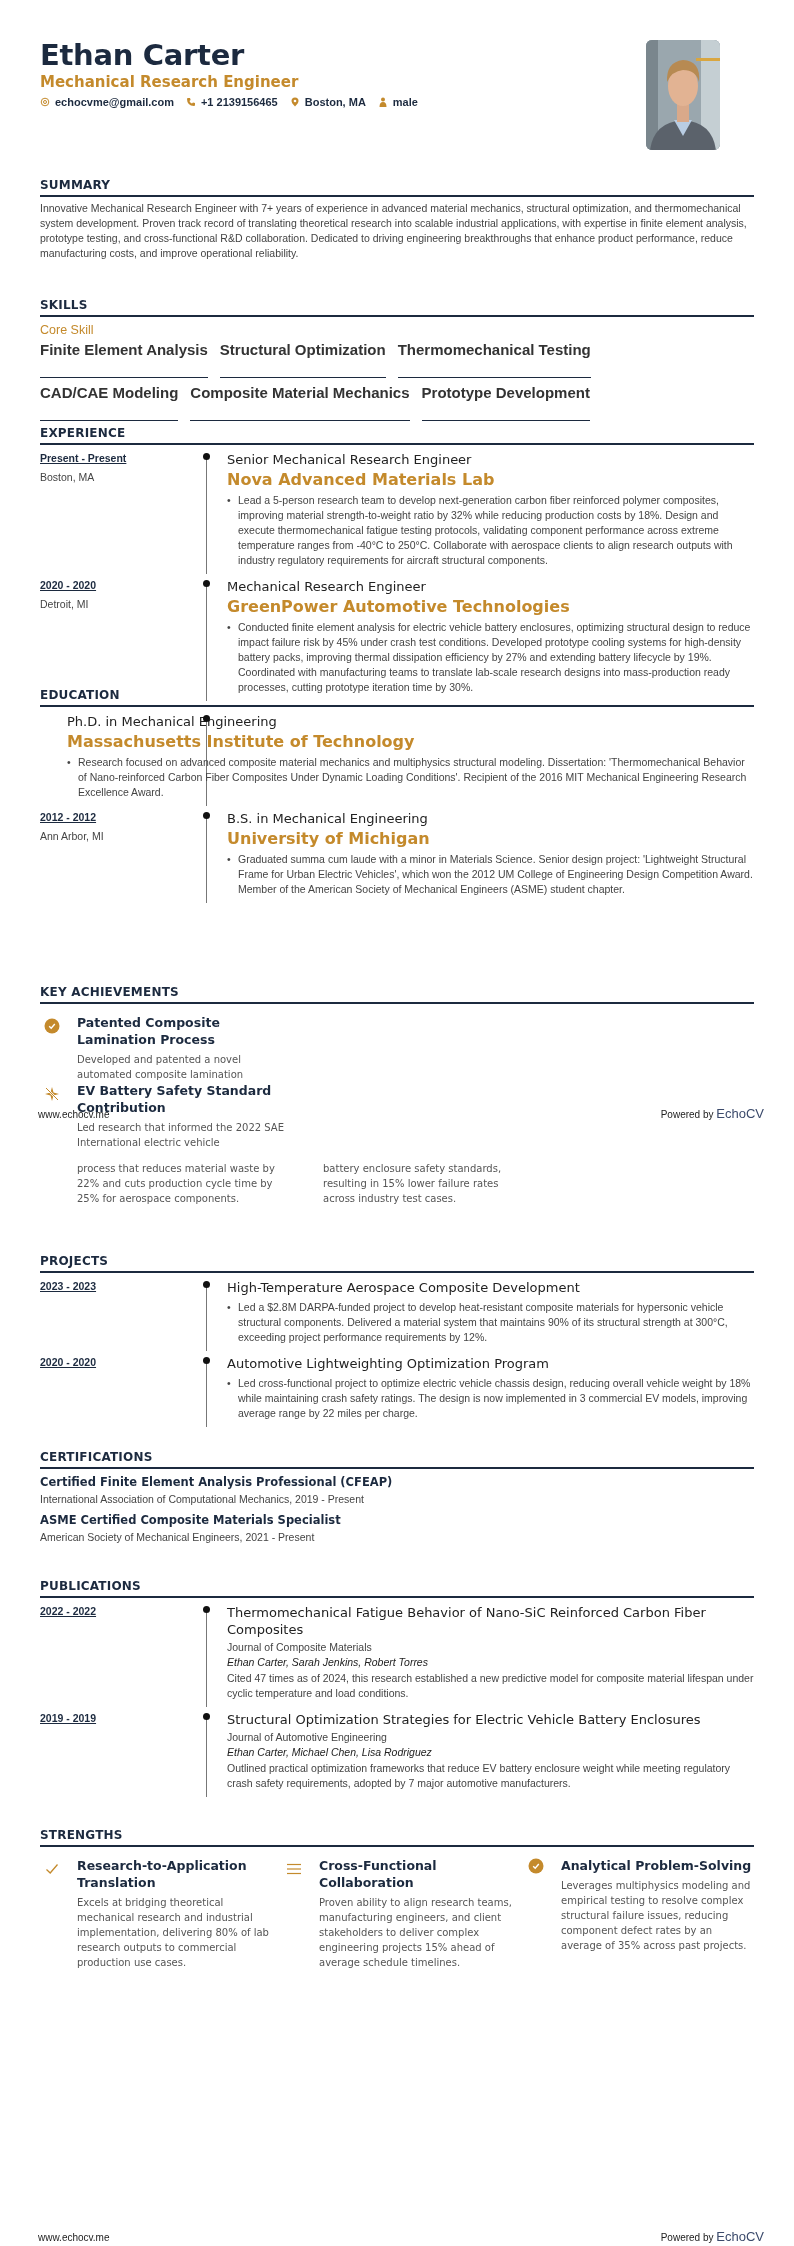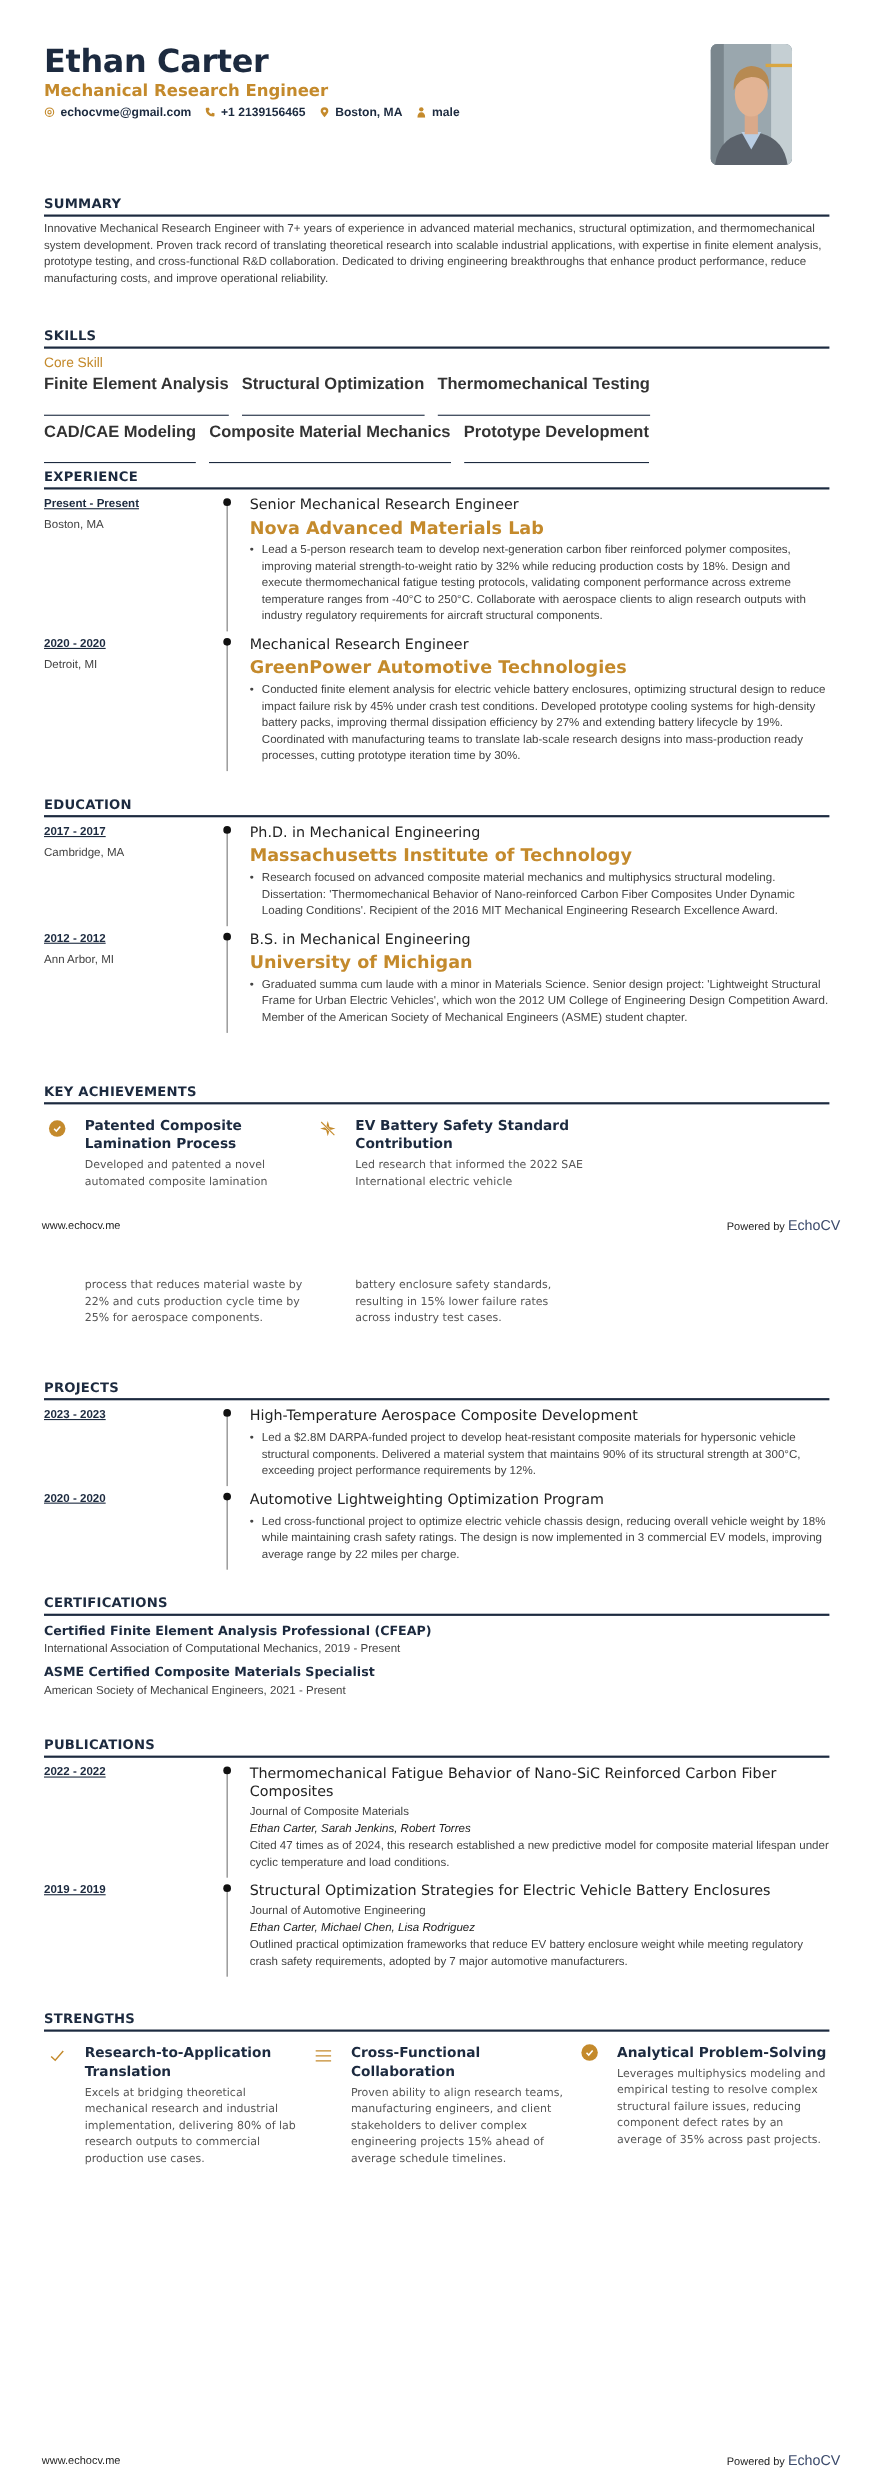--- a/index.html
+++ b/index.html
@@ -202,28 +202,24 @@
       <div class="tl-right">
         <div class="tl-role">Mechanical Research Engineer</div>
         <div class="tl-org">GreenPower Automotive Technologies</div>
         <ul class="tl-bullets">
             <li>Conducted finite element analysis for electric vehicle battery enclosures, optimizing structural design to reduce impact failure risk by 45% under crash test conditions. Developed prototype cooling systems for high-density battery packs, improving thermal dissipation efficiency by 27% and extending battery lifecycle by 19%. Coordinated with manufacturing teams to translate lab-scale research designs into mass-production ready processes, cutting prototype iteration time by 30%.</li>
           </ul>
       </div>
     </div>
   </div>
 
-  <div class="content" style="top:724px;">
+  <div class="content" style="top:688px;">
     <div class="section-title">EDUCATION</div>
     <div style="height:6px"></div>
     <div class="timeline-item">
-      <div class="tl-left">
-        <div class="tl-date">2017 - 2017</div>
-        <div class="tl-loc">Cambridge, MA</div>
-      </div>
       <div class="tl-line"></div>
       <div class="tl-dot"></div>
       <div class="tl-right">
         <div class="tl-role">Ph.D. in Mechanical Engineering</div>
         <div class="tl-org">Massachusetts Institute of Technology</div>
         <ul class="tl-bullets">
             <li>Research focused on advanced composite material mechanics and multiphysics structural modeling. Dissertation: 'Thermomechanical Behavior of Nano-reinforced Carbon Fiber Composites Under Dynamic Loading Conditions'. Recipient of the 2016 MIT Mechanical Engineering Research Excellence Award.</li>
           </ul>
       </div>
     </div>
@@ -239,21 +235,21 @@
         <div class="tl-org">University of Michigan</div>
         <ul class="tl-bullets">
             <li>Graduated summa cum laude with a minor in Materials Science. Senior design project: 'Lightweight Structural Frame for Urban Electric Vehicles', which won the 2012 UM College of Engineering Design Competition Award. Member of the American Society of Mechanical Engineers (ASME) student chapter.</li>
           </ul>
       </div>
     </div>
   </div>
 
   <div class="content" style="top:985px;">
     <div class="section-title">KEY ACHIEVEMENTS</div>
-    <div class="ach-grid" style="margin-top:10px;">
+    <div class="ach-grid" style="margin-top:10px;flex-direction:column;">
       <div class="ach-item">
         <svg class="ach-icon" viewBox="0 0 16 16">
             <circle cx="8" cy="8" r="7.5" fill="#c48a2c"></circle>
             <path d="M5.2 8.2 L7.2 10.2 L10.8 6" fill="none" stroke="#fff" stroke-width="1.4"></path>
           </svg>
         <div class="ach-title">Patented Composite Lamination Process</div>
         <div class="ach-desc">Developed and patented a novel automated composite lamination</div>
       </div>
       <div class="ach-item">
         <svg class="ach-icon" viewBox="0 0 16 16">

